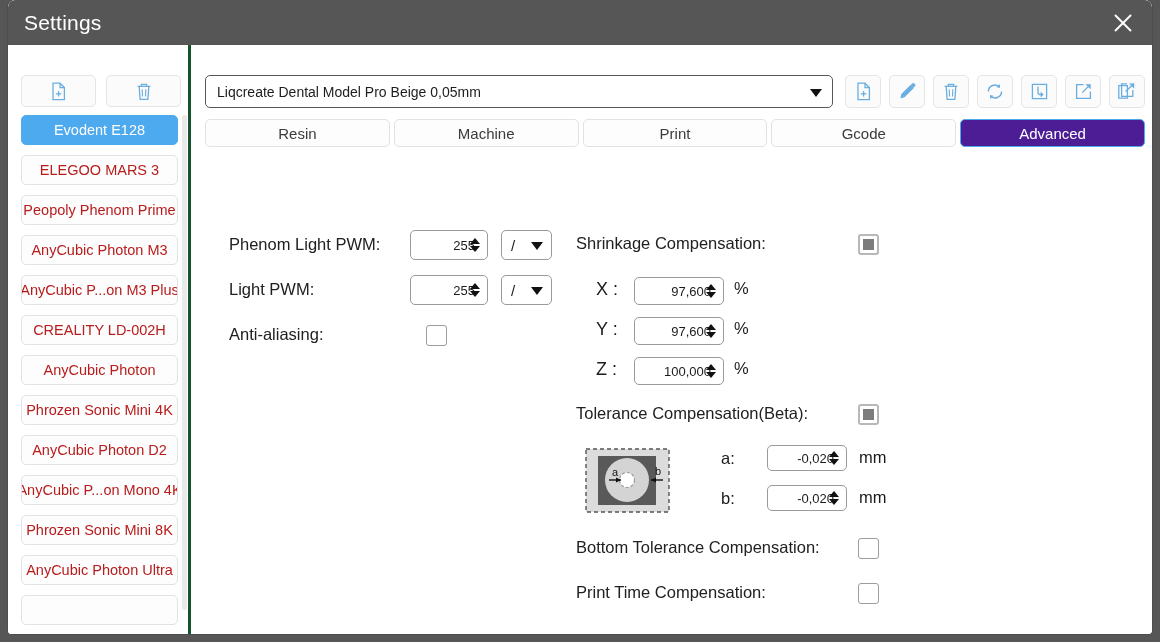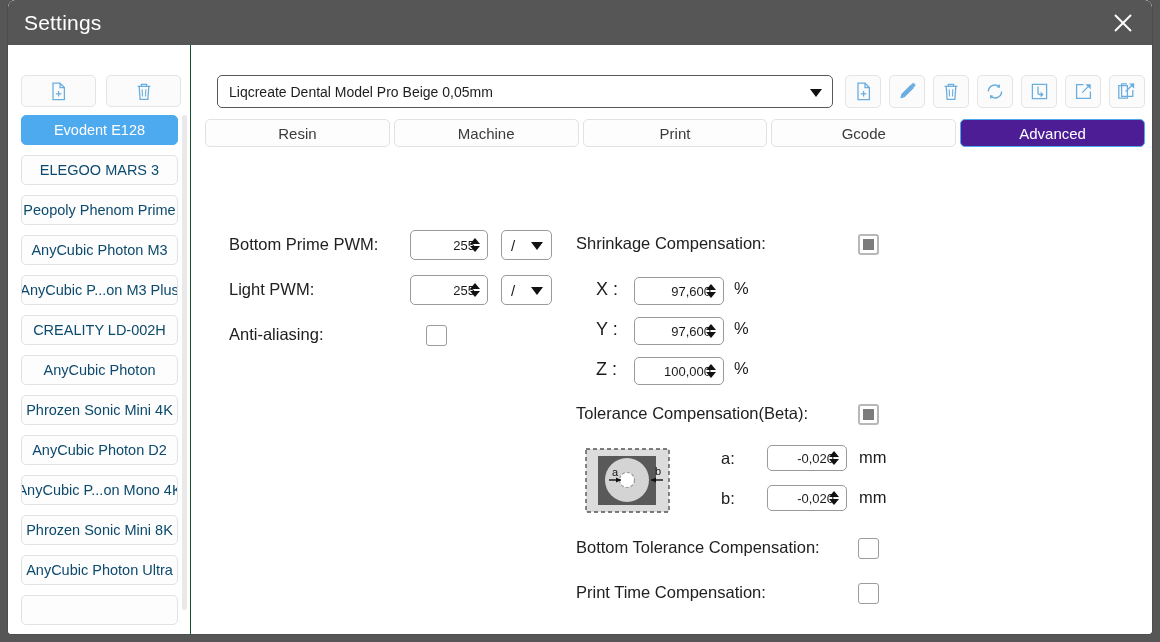--- a/index.html
+++ b/index.html
@@ -48,21 +48,21 @@
     position: absolute; left: 0; top: 45px;
     width: 1144px; height: 589px;
     background: #ffffff;
   }
 
   
   #sidebar {
     position: absolute; left: 0; top: 0;
     width: 183px; height: 589px;
     background: #ffffff;
-    border-right: 1px solid #14532d;
+    border-right: 3px solid #14532d;
   }
   #sidebar-toolbar {
     position: absolute; left: 13px; top: 30px;
     width: 160px; height: 32px;
     display: flex; gap: 10px;
   }
   .sb-tool-btn {
     width: 75px; height: 32px;
     background: #fbfbfb;
     border: 1px solid #e4e4e4;
@@ -83,21 +83,21 @@
     padding: 0 13px;
   }
   .printer-item {
     height: 30px;
     margin-bottom: 10px;
     border: 1px solid #e2e2e2;
     border-radius: 5px;
     background: #fdfdfd;
     display: flex; align-items: center; justify-content: center;
     font-size: 14.5px;
-    color: #0c4a6e;
+    color: #b91c1c;
     white-space: nowrap;
     overflow: hidden;
     cursor: pointer;
   }
   .printer-item.selected {
     background: #4daaee;
     border-color: #4daaee;
     color: #ffffff;
   }
   #list-scrollbar {
@@ -122,21 +122,20 @@
     display: flex; align-items: center;
   }
   #profile-select {
     position: relative;
     width: 679px; height: 33px;
     border: 1px solid #585858;
     border-radius: 5px;
     background: #ffffff;
     display: flex; align-items: center;
     cursor: pointer;
-    margin-left: 12px;
   }
   #profile-select-text {
     margin-left: 11px;
     font-size: 14px;
     color: #1d1d1d;
     white-space: nowrap;
     overflow: hidden;
   }
   #profile-caret {
     position: absolute; right: 10px; top: 13px;
@@ -451,21 +450,21 @@
           <div class="tab">
             <span>Gcode</span>
           </div>
           <div class="tab active">
             <span>Advanced</span>
           </div>
         </div>
 
       <div id="content">
 
-        <div style="position:absolute; left:38px; top:80px;" class="lbl">Bottom Prime PWM:</div>
+        <div style="position:absolute; left:38px; top:80px;" class="lbl">Phenom Light PWM:</div>
         <div class="spin" style="position:absolute; left:219px; top:75px; width:78px; height:30px;">
           <span class="val">255</span>
           <span class="arrows">
               <i class="up"></i>
               <i class="dn"></i>
             </span>
         </div>
         <div class="slash-combo" style="position:absolute; left:310px; top:75px;">
           <span class="sc-val">/</span>
           <span class="sc-caret"></span>

